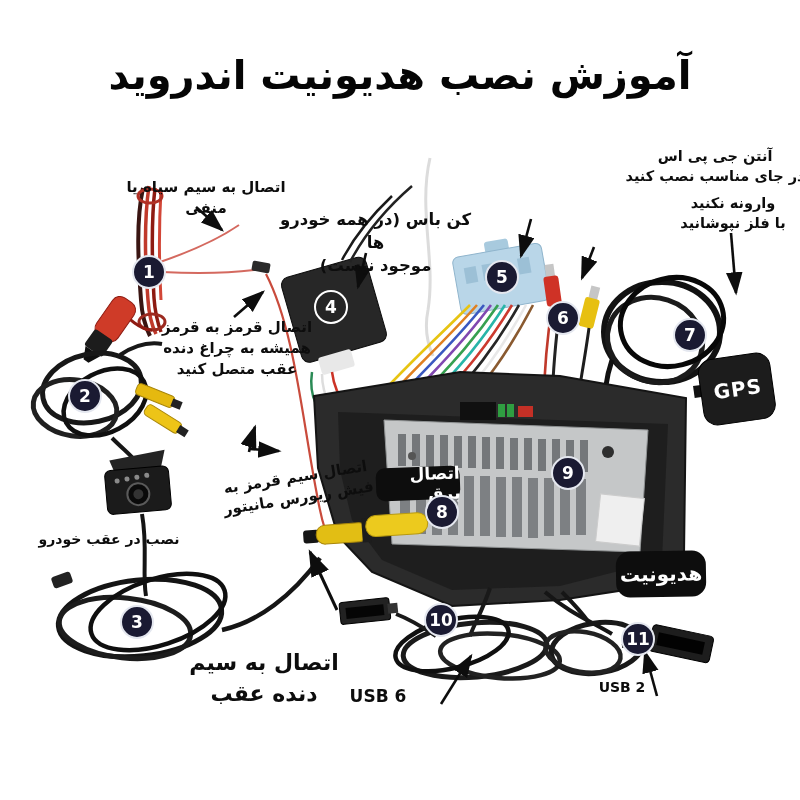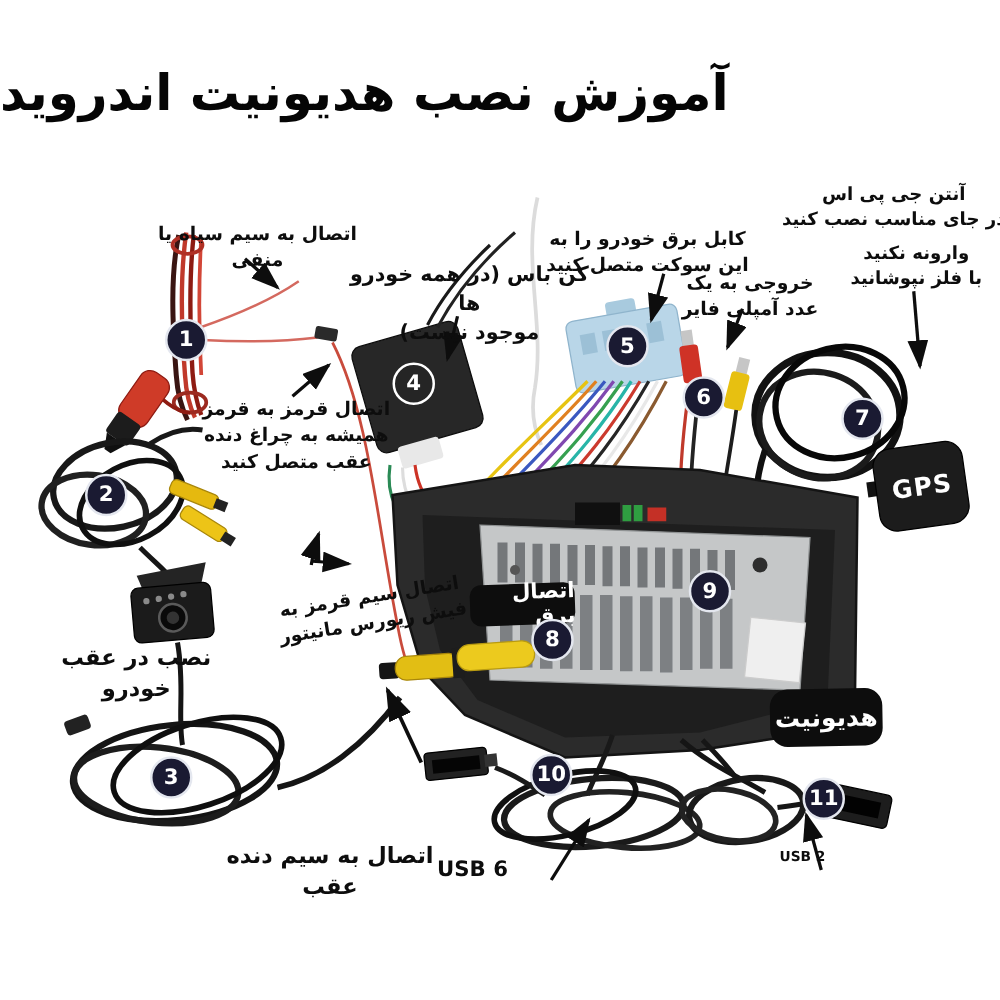--- a/index.html
+++ b/index.html
@@ -1,19 +1,19 @@
 <!DOCTYPE html>
 <html lang="fa"><head>
 <meta charset="utf-8">
 <style>
   html,body{margin:0;padding:0;background:#fff}
   #stage{position:relative;width:800px;height:800px;background:#fff;overflow:hidden;
          font-family:"DejaVu Sans",sans-serif}
   svg.art{position:absolute;left:0;top:0}
-  .title{position:absolute;left:0;right:0;top:52px;text-align:left;direction:rtl;
+  .title{position:absolute;left:0;right:0;top:52px;text-align:center;direction:rtl;
          font-size:40px;font-weight:800;color:#050505;letter-spacing:-1px}
   .lbl{position:absolute;font-weight:700;color:#0d0d0d;text-align:center;direction:rtl;line-height:1.4}
   .lbl.ltr{direction:ltr}
   .callout{position:absolute;width:34px;height:34px;border-radius:50%;
            background:#1a1a32;border:2px solid #e4e7ef;color:#fff;box-sizing:border-box;
            display:flex;align-items:center;justify-content:center;
            font-size:17px;font-weight:700}
   .callout.ring{background:rgba(30,30,30,0.15);border:2.5px solid #fff}
   .badge{position:absolute;background:#0d0d0d;color:#fff;font-weight:700;direction:rtl;
          display:flex;align-items:center;justify-content:center}
@@ -254,70 +254,62 @@
   <div>کن باس (در همه خودرو ها</div>
   <div>موجود نیست)</div>
 </div>
 
 <div class="lbl" style="left:152px;top:317px;width:170px;font-size:15px">
   <div>اتصال قرمز به قرمز</div>
   <div>همیشه به چراغ دنده</div>
   <div>عقب متصل کنید</div>
 </div>
 
-<div class="lbl" style="left:428px;top:181px;width:180px;font-size:15px">
-  <div>کابل برق خودرو را به</div>
-  <div>این سوکت متصل کنید</div>
-</div>
-
-<div class="lbl" style="left:510px;top:216px;width:180px;font-size:15px">
-  <div>خروجی به یک</div>
-  <div>عدد آمپلی فایر</div>
-</div>
+
 
 <div class="lbl" style="left:615px;top:146px;width:200px;font-size:14.5px">
   <div>آنتن جی پی اس</div>
   <div>در جای مناسب نصب کنید</div>
 </div>
 
 <div class="lbl" style="left:643px;top:193px;width:180px;font-size:14.5px">
   <div>وارونه نکنید</div>
   <div>با فلز نپوشانید</div>
 </div>
 
-<div class="lbl" style="left:20px;top:514px;width:178px;font-size:18px">
+<div class="lbl" style="left:20px;top:530px;width:178px;font-size:14px">
   <span>نصب در عقب خودرو</span>
 </div>
 
 <div class="lbl" style="left:207px;top:467px;width:180px;font-size:15px;transform:rotate(-9deg)">
   <div>اتصال سیم قرمز به</div>
   <div>فیش ریورس مانیتور</div>
 </div>
 
-<div class="lbl" style="left:174px;top:672px;width:180px;font-size:18px">
+<div class="lbl" style="left:174px;top:648px;width:180px;font-size:22px">
   <div>اتصال به سیم دنده عقب</div>
 </div>
 
 <div class="lbl ltr" style="left:338px;top:685px;width:80px;font-size:17px">
   <span>USB 6</span>
 </div>
 
-<div class="lbl ltr" style="left:602px;top:678px;width:80px;font-size:11px">
+<div class="lbl ltr" style="left:582px;top:678px;width:80px;font-size:14px">
   <span>USB 2</span>
 </div>
 
 <div class="badge" id="badge-power">اتصال برق</div>
 <div class="badge" id="badge-headunit">هدیونیت</div>
 <div id="gps-text">GPS</div>
 
 <div class="callout" style="left:132px;top:255px">1</div>
 <div class="callout" style="left:68px;top:379px">2</div>
 <div class="callout" style="left:120px;top:605px">3</div>
 <div class="callout ring" style="left:314px;top:290px">4</div>
 <div class="callout" style="left:485px;top:260px">5</div>
 <div class="callout" style="left:546px;top:301px">6</div>
 <div class="callout" style="left:673px;top:318px">7</div>
 <div class="callout" style="left:425px;top:495px">8</div>
 <div class="callout" style="left:551px;top:456px">9</div>
 <div class="callout" style="left:424px;top:603px">10</div>
-<div class="callout" style="left:642px;top:622px">11</div>
+<div class="callout" style="left:621px;top:622px">11</div>
 
 </div>
 
 </body></html>

